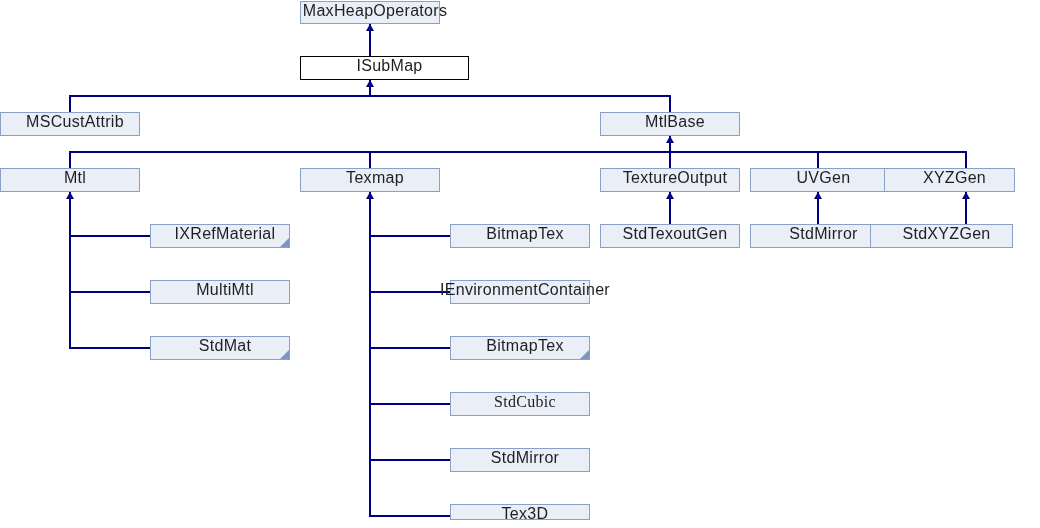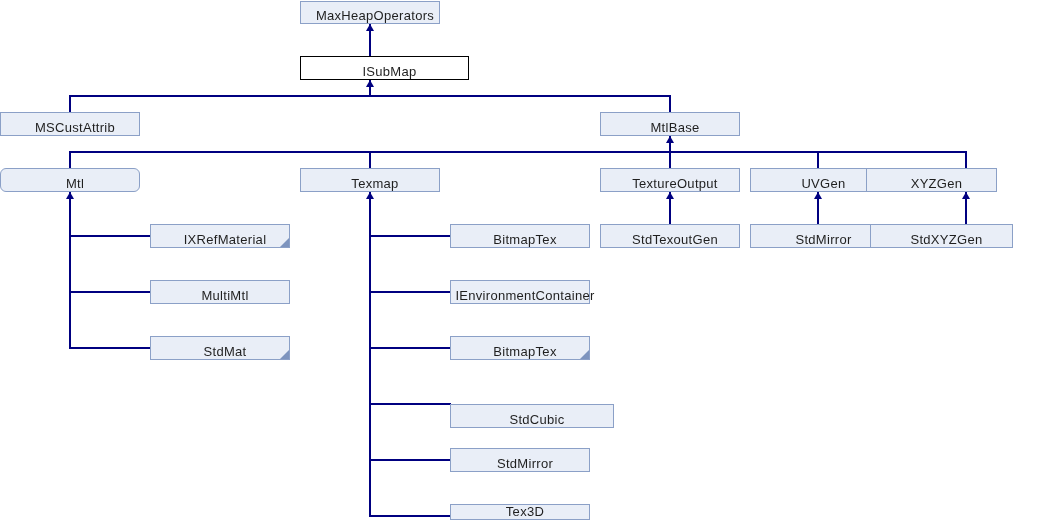--- a/index.html
+++ b/index.html
@@ -20,23 +20,23 @@
     background:var(--bg);
     overflow:hidden;
     font-family:"Liberation Sans", sans-serif;
   }
   .node{
     position:absolute;
     box-sizing:border-box;
     background:var(--node-fill);
     border:1px solid var(--node-border);
     display:flex;
-    align-items:flex-end;
+    align-items:flex-start;
     justify-content:center;
-    font-size:13px;
+    font-size:16px;
     letter-spacing:0.3px;
     color:var(--text);
     white-space:nowrap;
     cursor:pointer;
     padding-left:10px;
   }
   .node.focus{
     background:var(--focus-fill);
     border:1px solid var(--focus-border);
   }
@@ -102,33 +102,33 @@
     </div>
     <div class="node focus" style="left: 300px; top: 56px; width: 169px; height: 24px;">
       <span>ISubMap</span>
     </div>
     <div class="node" style="left: 0px; top: 112px; width: 140px; height: 24px;">
       <span>MSCustAttrib</span>
     </div>
     <div class="node" style="left: 600px; top: 112px; width: 140px; height: 24px;">
       <span>MtlBase</span>
     </div>
-    <div class="node" style="left: 0px; top: 168px; width: 140px; height: 24px; border-radius: 6px;">
+    <div class="node" style="left: 0px; top: 168px; width: 140px; height: 24px;">
       <span>Mtl</span>
     </div>
     <div class="node" style="left: 300px; top: 168px; width: 140px; height: 24px;">
       <span>Texmap</span>
     </div>
     <div class="node" style="left: 600px; top: 168px; width: 140px; height: 24px;">
       <span>TextureOutput</span>
     </div>
     <div class="node" style="left: 750px; top: 168px; width: 137px; height: 24px;">
       <span>UVGen</span>
     </div>
-    <div class="node" style="left: 866px; top: 168px; width: 131px; height: 24px;">
+    <div class="node" style="left: 884px; top: 168px; width: 131px; height: 24px;">
       <span>XYZGen</span>
     </div>
     <div class="node" style="left: 150px; top: 224px; width: 140px; height: 24px;">
       <span>IXRefMaterial</span>
       <div class="fold"></div>
     </div>
     <div class="node" style="left: 450px; top: 224px; width: 140px; height: 24px;">
       <span>BitmapTex</span>
     </div>
     <div class="node" style="left: 600px; top: 224px; width: 140px; height: 24px;">
@@ -147,21 +147,21 @@
       <span>IEnvironmentContainer</span>
     </div>
     <div class="node" style="left: 150px; top: 336px; width: 140px; height: 24px;">
       <span>StdMat</span>
       <div class="fold"></div>
     </div>
     <div class="node" style="left: 450px; top: 336px; width: 140px; height: 24px;">
       <span>BitmapTex</span>
       <div class="fold"></div>
     </div>
-    <div class="node" style="left: 450px; top: 404px; width: 164px; height: 24px;">
+    <div class="node" style="left: 450px; top: 392px; width: 140px; height: 24px; font-family: Liberation Serif, serif;">
       <span>StdCubic</span>
     </div>
     <div class="node" style="left: 450px; top: 448px; width: 140px; height: 24px;">
       <span>StdMirror</span>
     </div>
     <div class="node" style="left: 450px; top: 504px; width: 140px; height: 16px;">
       <span>Tex3D</span>
     </div>
   </div>
 

